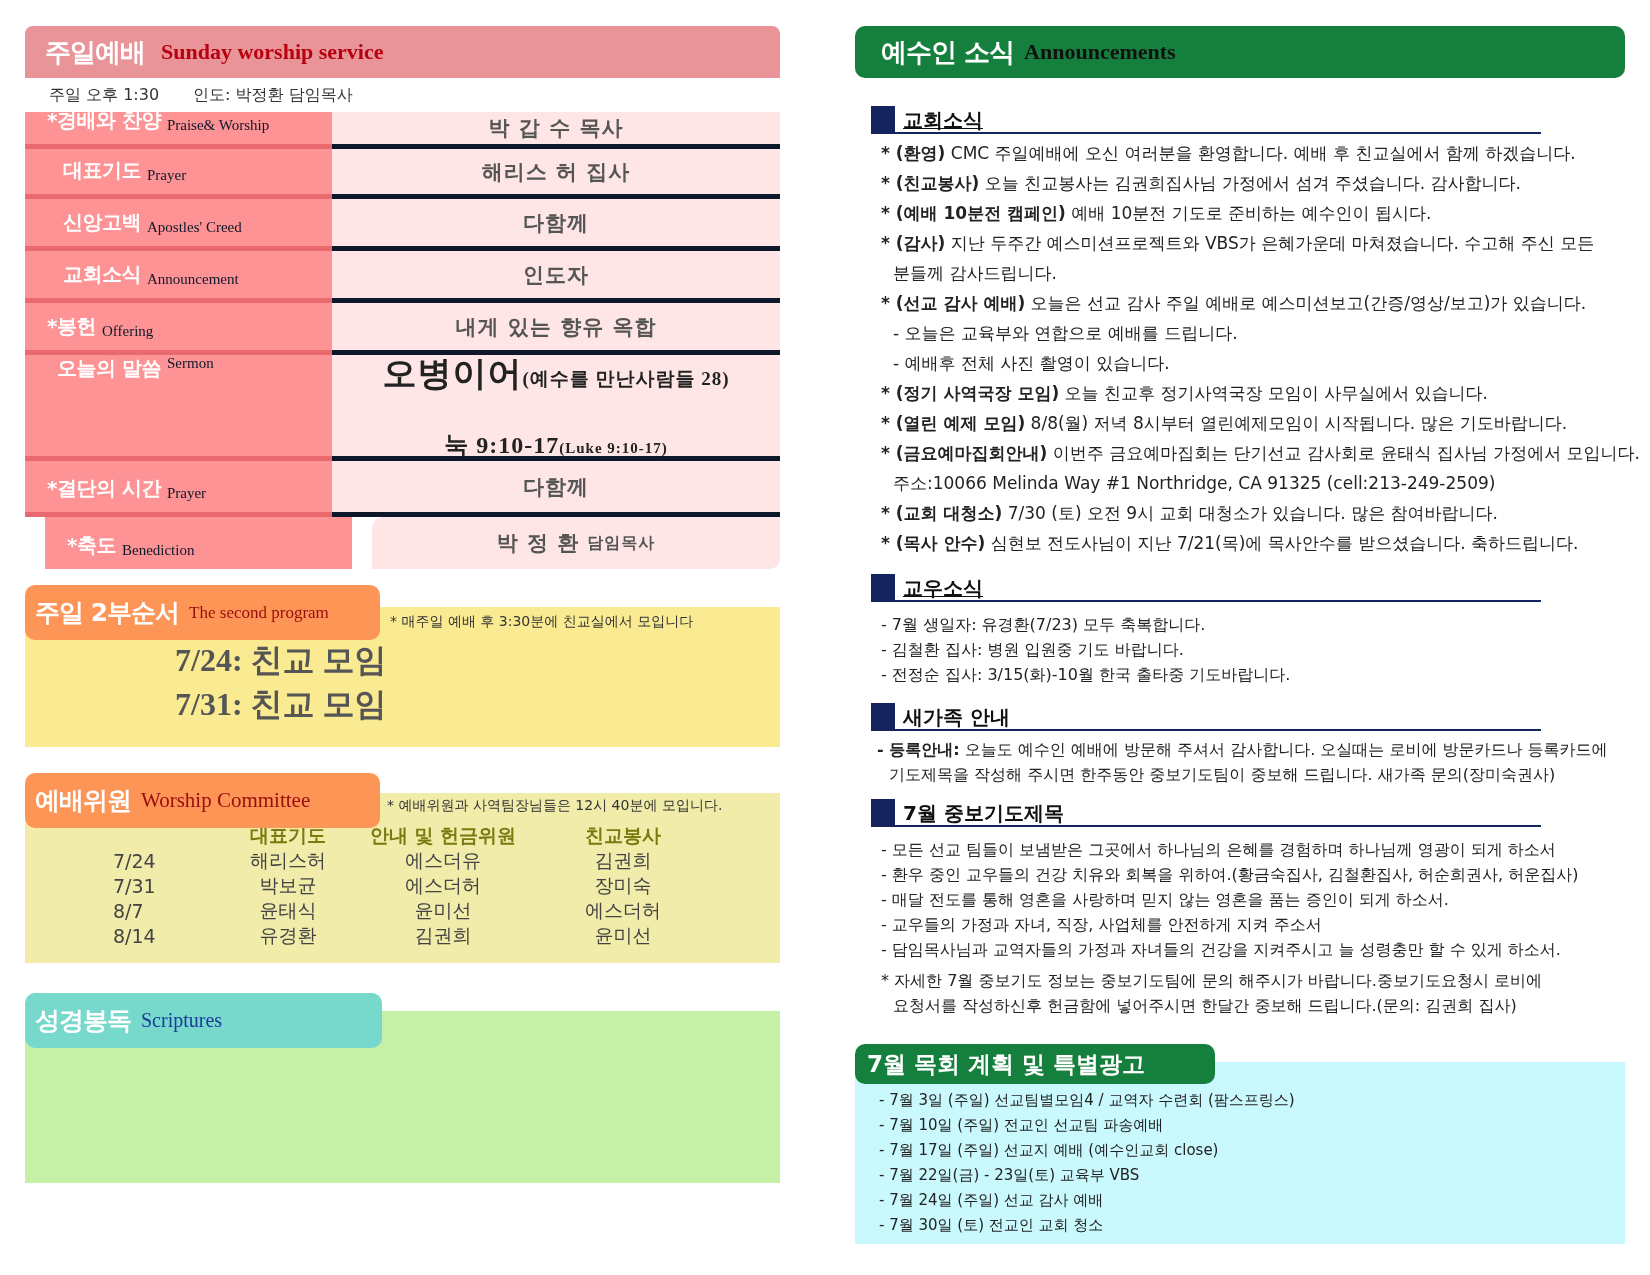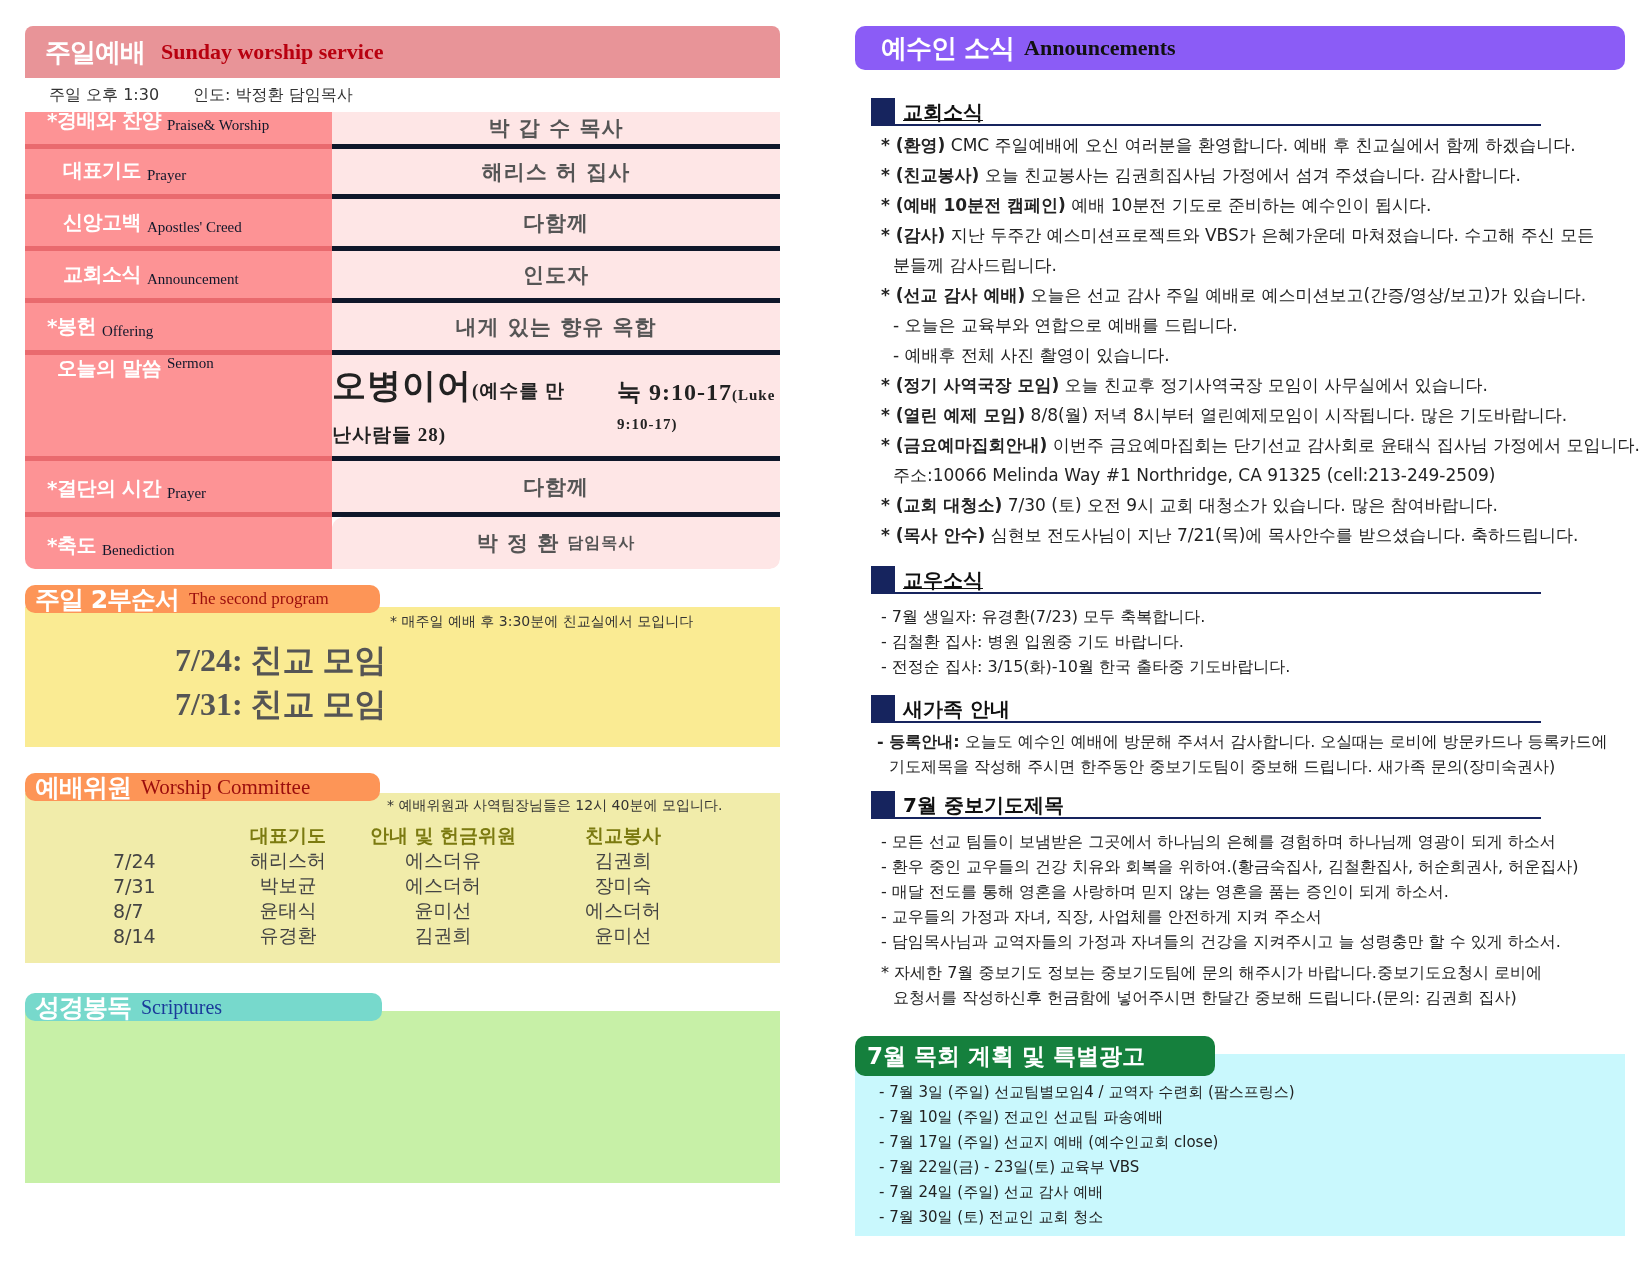--- a/index.html
+++ b/index.html
@@ -25,54 +25,54 @@
   .order-row .lbl {
     width: 307px; background: #fd9395; display: flex; align-items: flex-end; padding: 0 0 10px 22px;
     border-bottom: 5px solid #e96a6e;
   }
   .order-row .lbl .ko { font-size: 20px; color: #fff; font-weight: bold; letter-spacing: -0.5px; }
   .order-row .lbl .en { font-size: 15px; color: #0f172a; margin-left: 6px; }
   .order-row .val {
     flex: 1; background: #fee6e6; display: flex; justify-content: center; align-items: center;
     border-bottom: 5px solid #0f172a; font-size: 21px; color: #555; font-weight: bold; letter-spacing: 1px;
   }
-  .order-row.last .lbl, .order-row.last .val { border-bottom: none; }
+  .order-row.last .lbl, .order-row.last .val { border-bottom: none; margin-left: 20px; }
   .order-row.last .val { border-radius: 12px 0 10px 0; }
-  .sermon-val { flex-direction: row; gap: 32px; }
+  .sermon-val { flex-direction: column; gap: 32px; }
   .sermon-title { color: #222; font-size: 34px; font-weight: bold; }
   .sermon-title small { font-size: 19px; font-weight: bold; }
   .sermon-ref { color: #222; font-size: 24px; font-weight: bold; }
   .sermon-ref small { font-size: 15px; }
 
   .stand-note { font-size: 17px; color: #444; margin: 12px 0 0 22px; font-weight: bold; }
 
   .band { position: relative; }
   .tab {
-    position: absolute; left: 0; top: 0; height: 28px; border-radius: 10px;
+    position: absolute; left: 0; top: 0; height: 55px; border-radius: 10px;
     display: flex; align-items: center; padding-left: 10px; z-index: 2;
   }
   .tab .ko { font-size: 25px; color: #fff; font-weight: bold; letter-spacing: -1px; }
   .tab .en { font-size: 17px; margin-left: 10px; }
   .band-body { position: absolute; left: 0; right: 0; }
   .band-note { position: absolute; font-size: 14px; color: #333; z-index: 3; }
 
   .prog-line { font-size: 32px; font-weight: bold; color: #555; }
 
   .committee-table { position: absolute; font-size: 19px; color: #444; }
   .committee-table .row { display: flex; height: 25px; align-items: center; }
   .committee-table .c0 { width: 95px; }
   .committee-table .c1 { width: 160px; text-align: center; }
   .committee-table .c2 { width: 150px; text-align: center; }
   .committee-table .c3 { width: 210px; text-align: center; }
   .committee-table .head { color: #7b7a10; font-weight: bold; }
 
   
   .right { position: absolute; left: 855px; top: 26px; width: 770px; }
   .hdr-news {
-    height: 44px; background: #8b5cf6; border-radius: 10px;
+    height: 52px; background: #15803d; border-radius: 10px;
     display: flex; align-items: center; padding-left: 26px;
   }
   .hdr-news .ko { font-size: 26px; color: #fff; font-weight: bold; letter-spacing: -1px; }
   .hdr-news .en { font-size: 22px; color: #111; margin-left: 10px; font-weight: bold; }
 
   .sec-title {
     display: flex; align-items: flex-end; margin-left: 16px; width: 670px;
     border-bottom: 2px solid #16245e; height: 26px;
   }
   .sec-title .bar { width: 24px; height: 26px; background: #16245e; }

